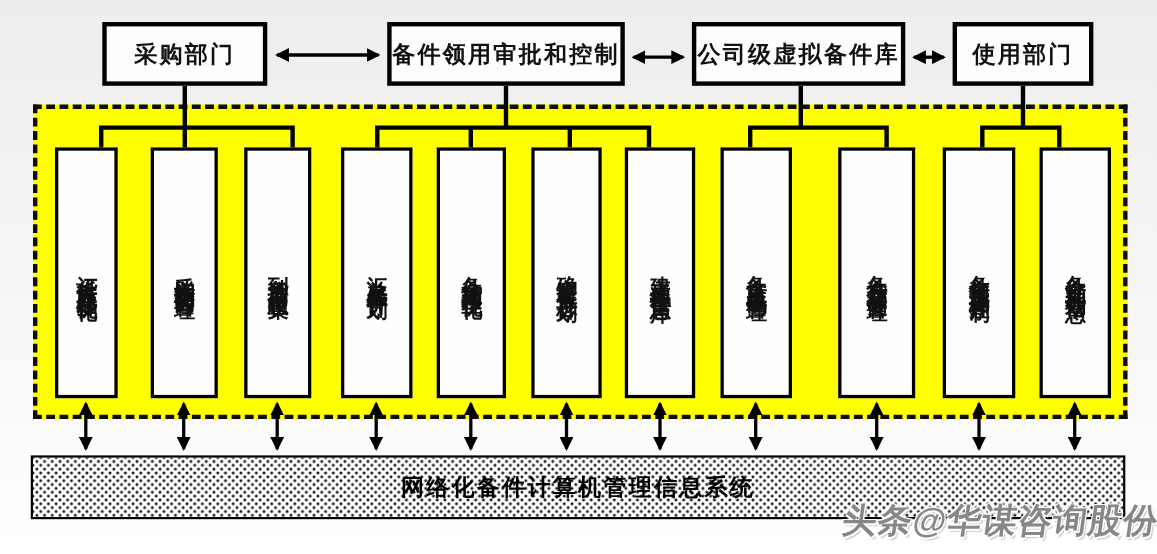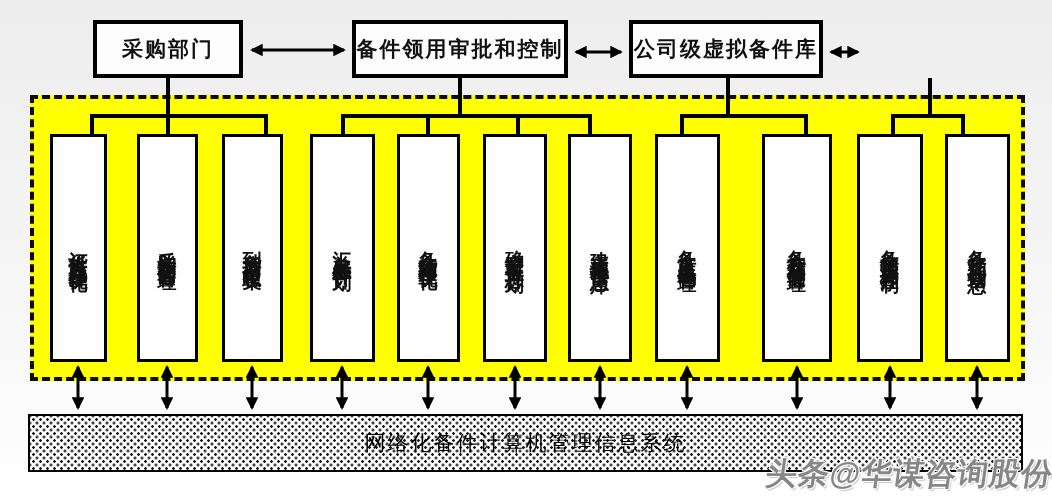--- a/index.html
+++ b/index.html
@@ -60,21 +60,21 @@
     background-color:#ffffff;
     background-image:
       radial-gradient(circle, #1a1a1a 1.2px, transparent 1.5px),
       radial-gradient(circle, #1a1a1a 1.2px, transparent 1.5px);
     background-size:7px 7px;
     background-position:0 0, 3.5px 3.5px;
     display:flex;align-items:center;justify-content:center;
     z-index:3;
   }
   .sysbar span{
-    font-size:21px;font-weight:normal;color:#000;
+    font-size:21px;font-weight:bold;color:#000;
     letter-spacing:2px;
   }
   
   .watermark{
     position:absolute;left:766px;top:453px;
     font-size:31px;font-weight:bold;
     color:rgba(118,118,118,0.88);
     transform:skewX(-8deg);
     letter-spacing:1px;
     text-shadow:
@@ -123,20 +123,21 @@
       <line x1="687" y1="367" x2="687" y2="408" marker-start="url(#arr)" marker-end="url(#arr)"></line>
       <line x1="797" y1="367" x2="797" y2="408" marker-start="url(#arr)" marker-end="url(#arr)"></line>
       <line x1="890" y1="367" x2="890" y2="408" marker-start="url(#arr)" marker-end="url(#arr)"></line>
       <line x1="977" y1="367" x2="977" y2="408" marker-start="url(#arr)" marker-end="url(#arr)"></line>
     </g>
   </svg>
 
   <div class="tbox" style="left:93px;width:150px;">采购部门</div>
   <div class="tbox" style="left:352px;width:216px;">备件领用审批和控制</div>
   <div class="tbox" style="left:629px;width:194px;">公司级虚拟备件库</div>
+  <div class="tbox" style="left:866px;width:128px;">使用部门</div>
 
   <div class="vbox" style="left:50px;width:57px;">
       <span>订货供应商选择优化</span>
     </div>
   <div class="vbox" style="left:137px;width:61px;">
       <span>采购招标合同管理</span>
     </div>
   <div class="vbox" style="left:222px;width:61px;">
       <span>到货周期信息收集</span>
     </div>

